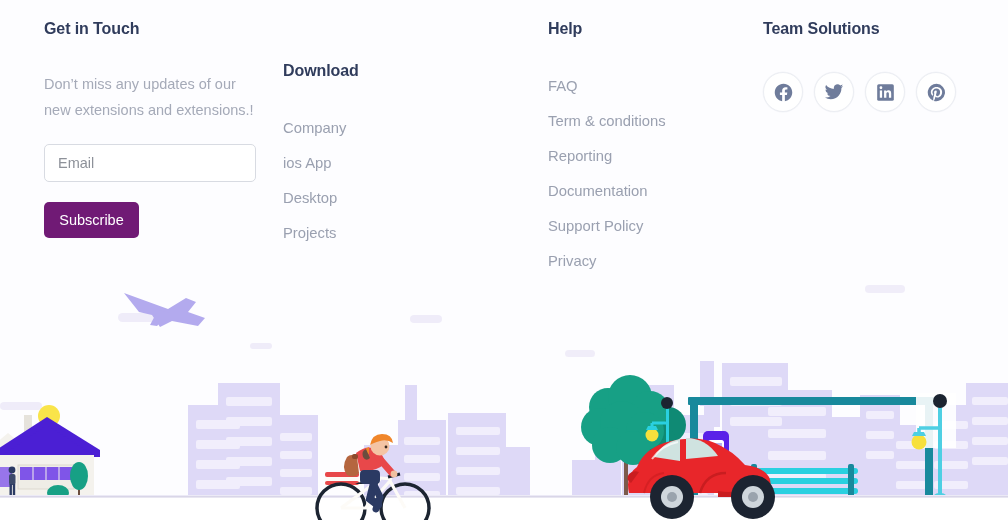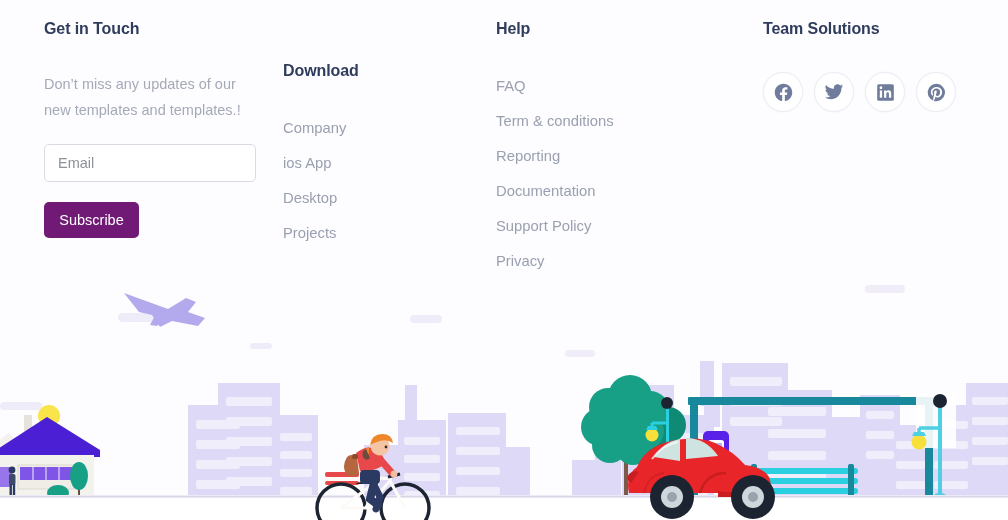--- a/index.html
+++ b/index.html
@@ -15,21 +15,21 @@
   .footer-top {
     position: absolute;
     top: 0; left: 0;
     width: 1008px;
     height: 285px;
     z-index: 20;
   }
   .col { position: absolute; top: 16px; }
   .col-1 { left: 44px; width: 230px; }
   .col-2 { left: 283px; width: 220px; margin-top: 42px; }
-  .col-3 { left: 496px; width: 220px; }
+  .col-3 { left: 548px; width: 220px; }
   .col-4 { left: 763px; width: 230px; }
 
   .col-title {
     font-size: 16px;
     font-weight: bold;
     color: #303c5c;
     letter-spacing: -0.1px;
     line-height: 26px;
   }
 
@@ -114,21 +114,21 @@
   }
   .illus svg { display: block; }
 </style>
 </head>
 <body>
 
 <div class="footer-top">
 
   <div class="col col-1">
     <div class="col-title">Get in Touch</div>
-    <p class="blurb">Don’t miss any updates of our new templates and templates.!</p>
+    <p class="blurb">Don’t miss any updates of our new extensions and extensions.!</p>
     <input class="email-input" type="text" placeholder="Email" style="">
     <button class="subscribe-btn">Subscribe</button>
   </div>
 
   <div class="col col-2">
     <div class="col-title">Download</div>
     <ul class="link-list">
       <li>
           <a href="#" class="link-item">Company</a>
         </li>

